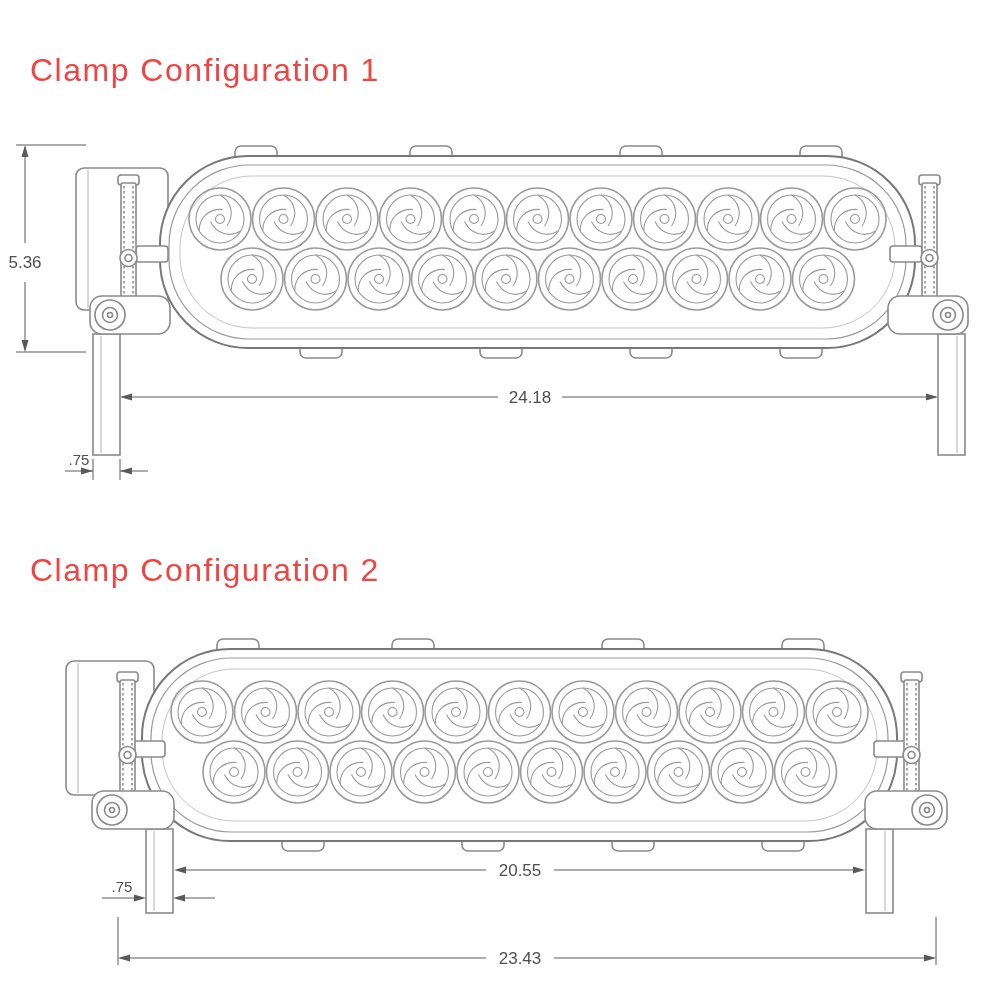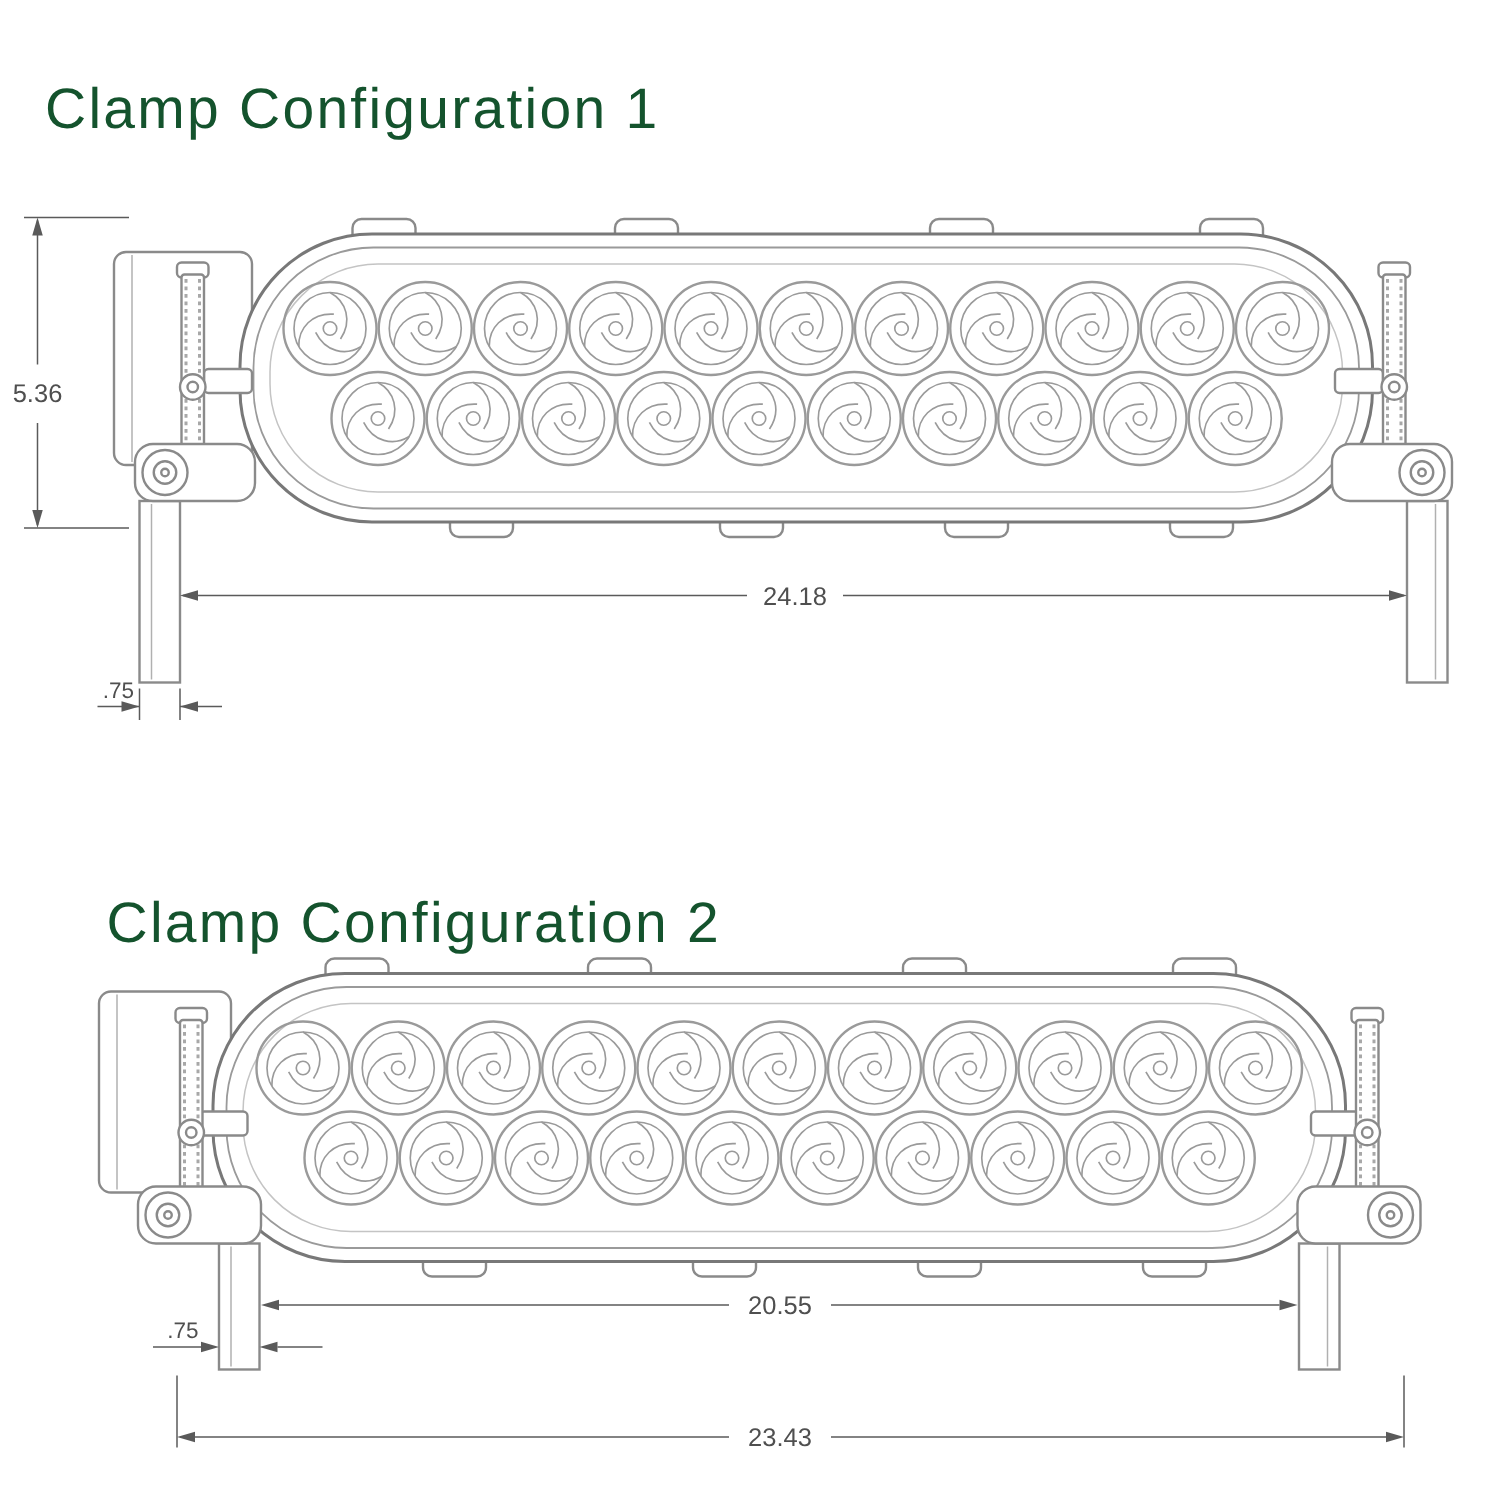--- a/index.html
+++ b/index.html
@@ -2,25 +2,25 @@
 <html><head>
 <meta charset="utf-8">
 <style>
   html,body{margin:0;padding:0;background:#fff;}
   .sheet{
     position:relative;width:1000px;height:1000px;background:#fff;overflow:hidden;
     font-family:"Liberation Sans",sans-serif;
   }
   .cfg-title{
     position:absolute;left:30px;
-    font-size:38px;font-weight:400;letter-spacing:1.5px;color:#14532d;
+    font-size:32px;font-weight:400;letter-spacing:1.5px;color:#ef4444;
     font-family:"Liberation Sans",sans-serif;
   }
   #title1{top:52px;}
-  #title2{top:595px;margin-left:41px;}
+  #title2{top:552px;}
   svg.draw{position:absolute;left:0;}
   #svg1{top:0;}
   #svg2{top:545px;}
   .dim-line{stroke:#5a5a5a;stroke-width:1;fill:none;}
   .dim-arrow{fill:#5a5a5a;stroke:none;}
   .dim-text{fill:#4f4f4f;font-size:17px;font-family:"Liberation Sans",sans-serif;}
   .dim-text-sm{fill:#4f4f4f;font-size:15px;font-family:"Liberation Sans",sans-serif;}
   .part{fill:#fff;stroke:#8a8a8a;stroke-width:1.6;}
   .part-thin{fill:none;stroke:#b0b0b0;stroke-width:1;}
 </style>

